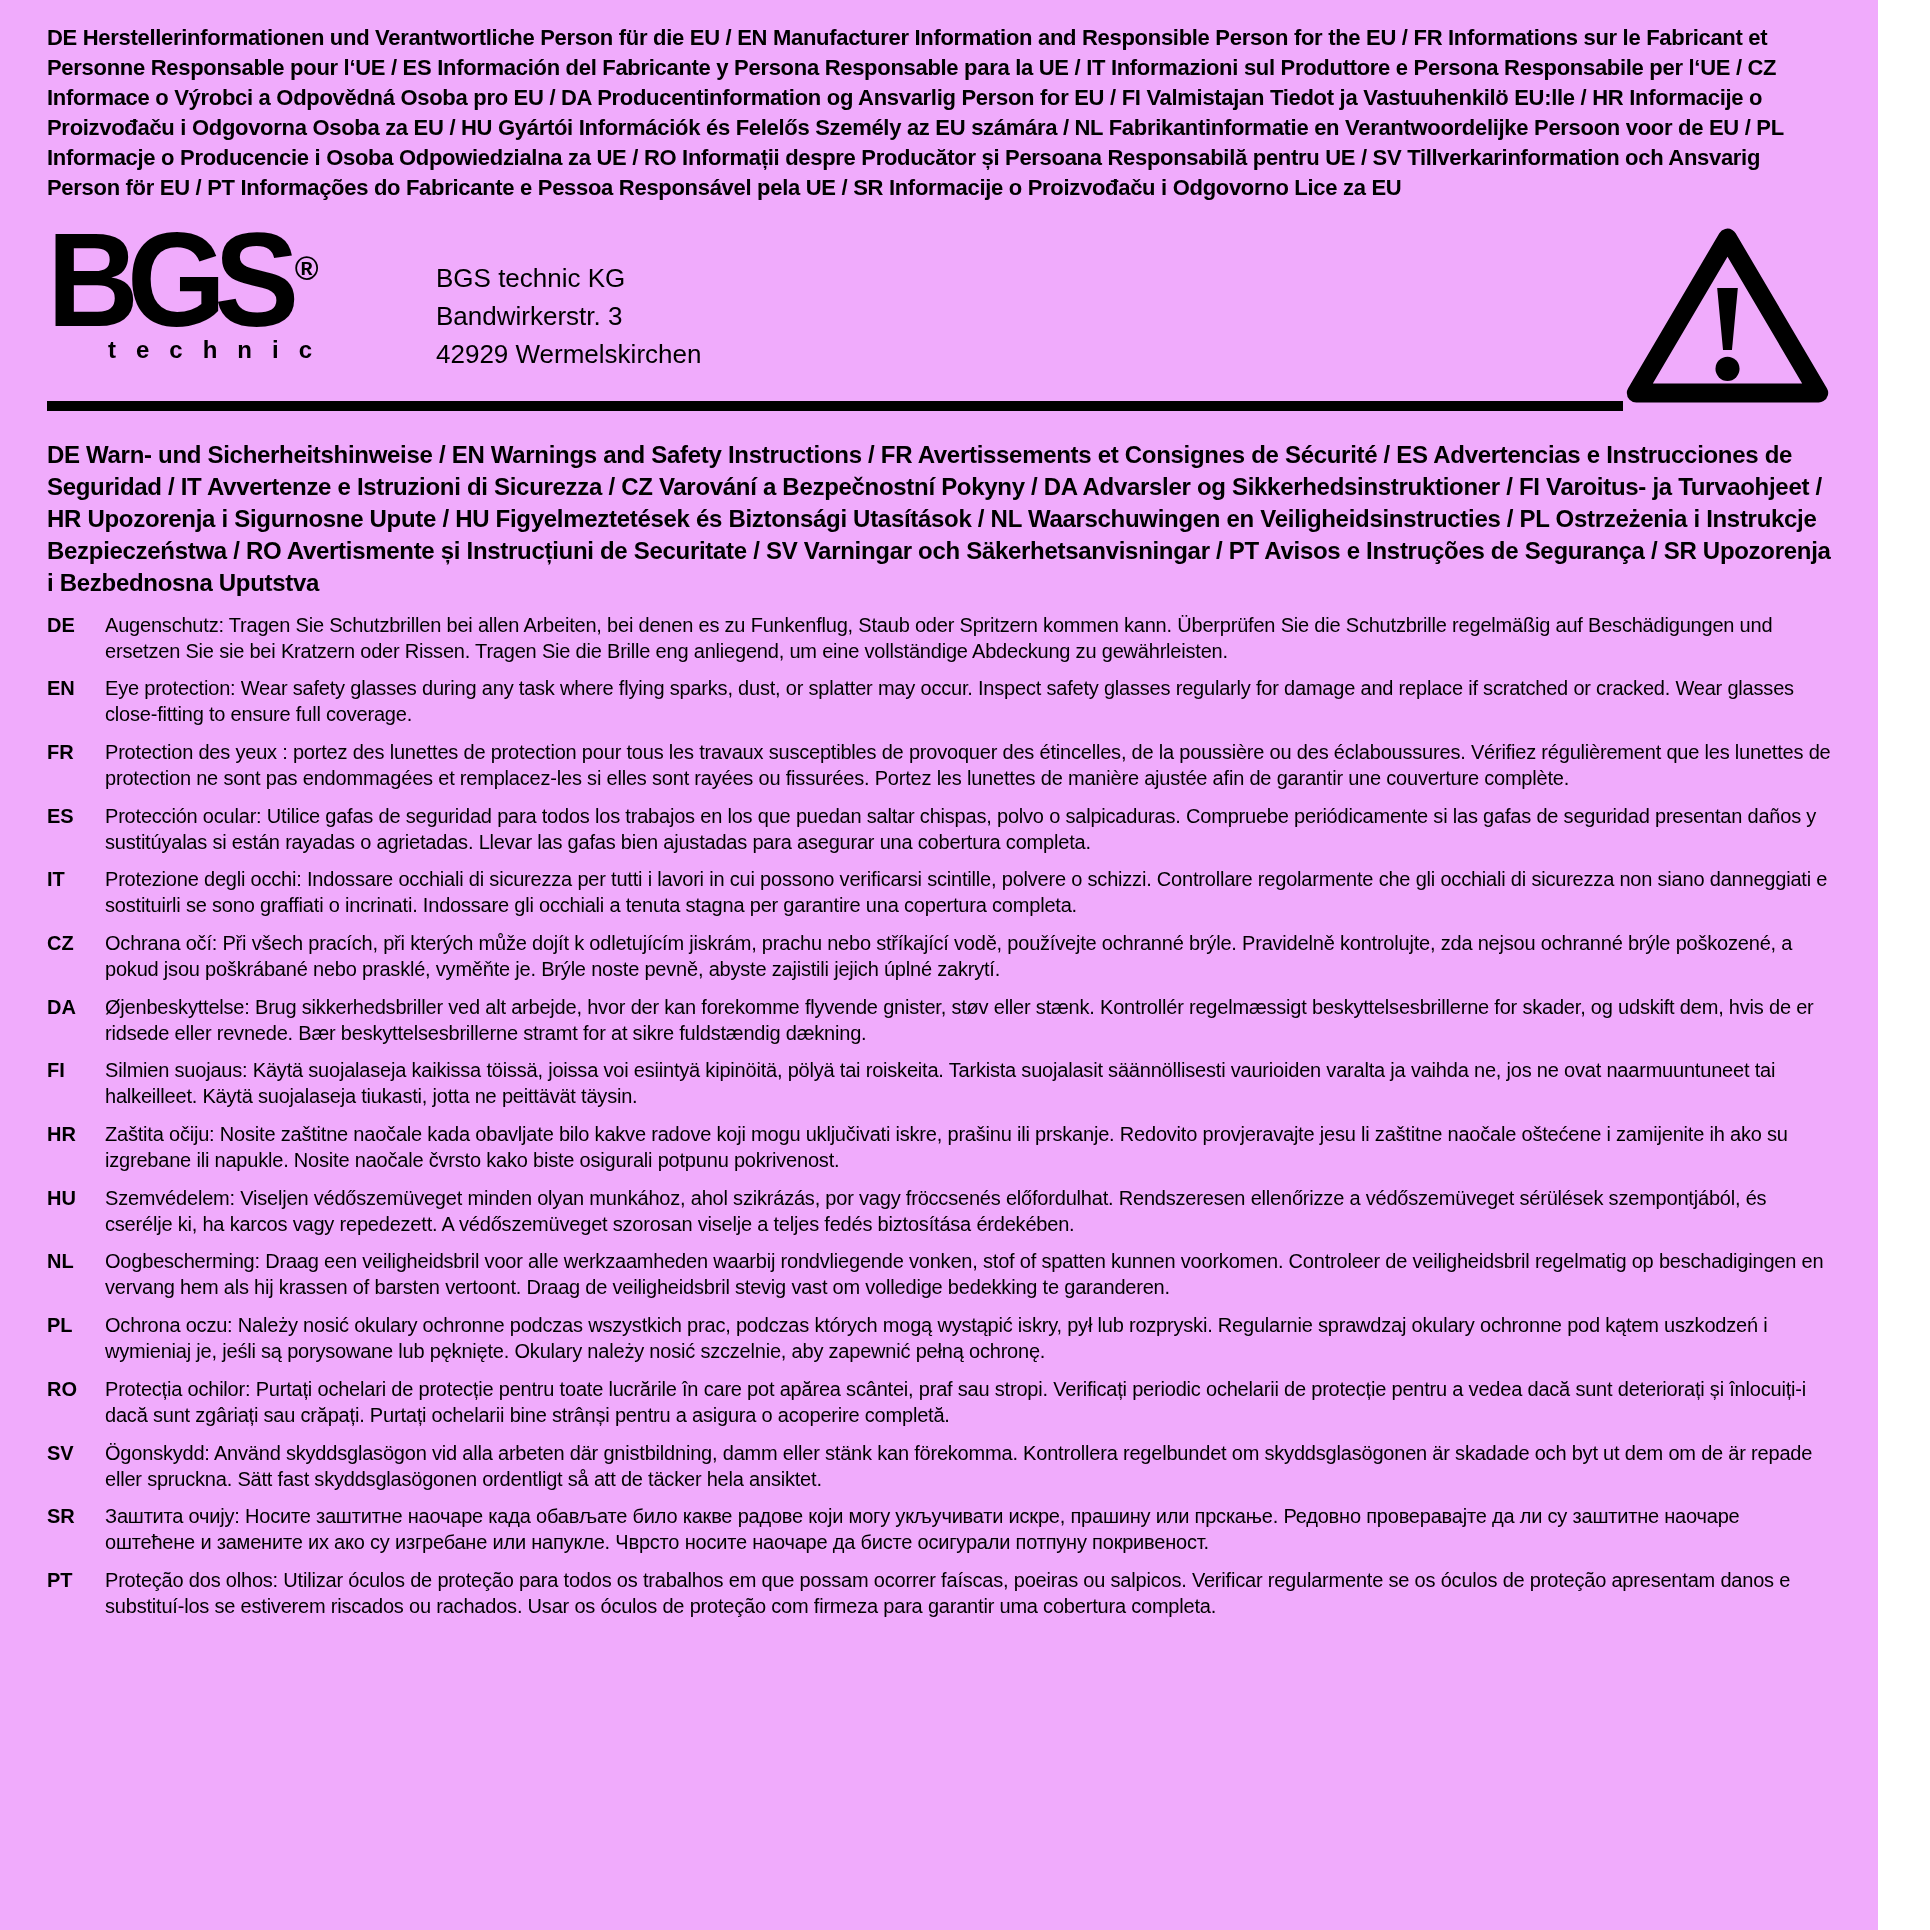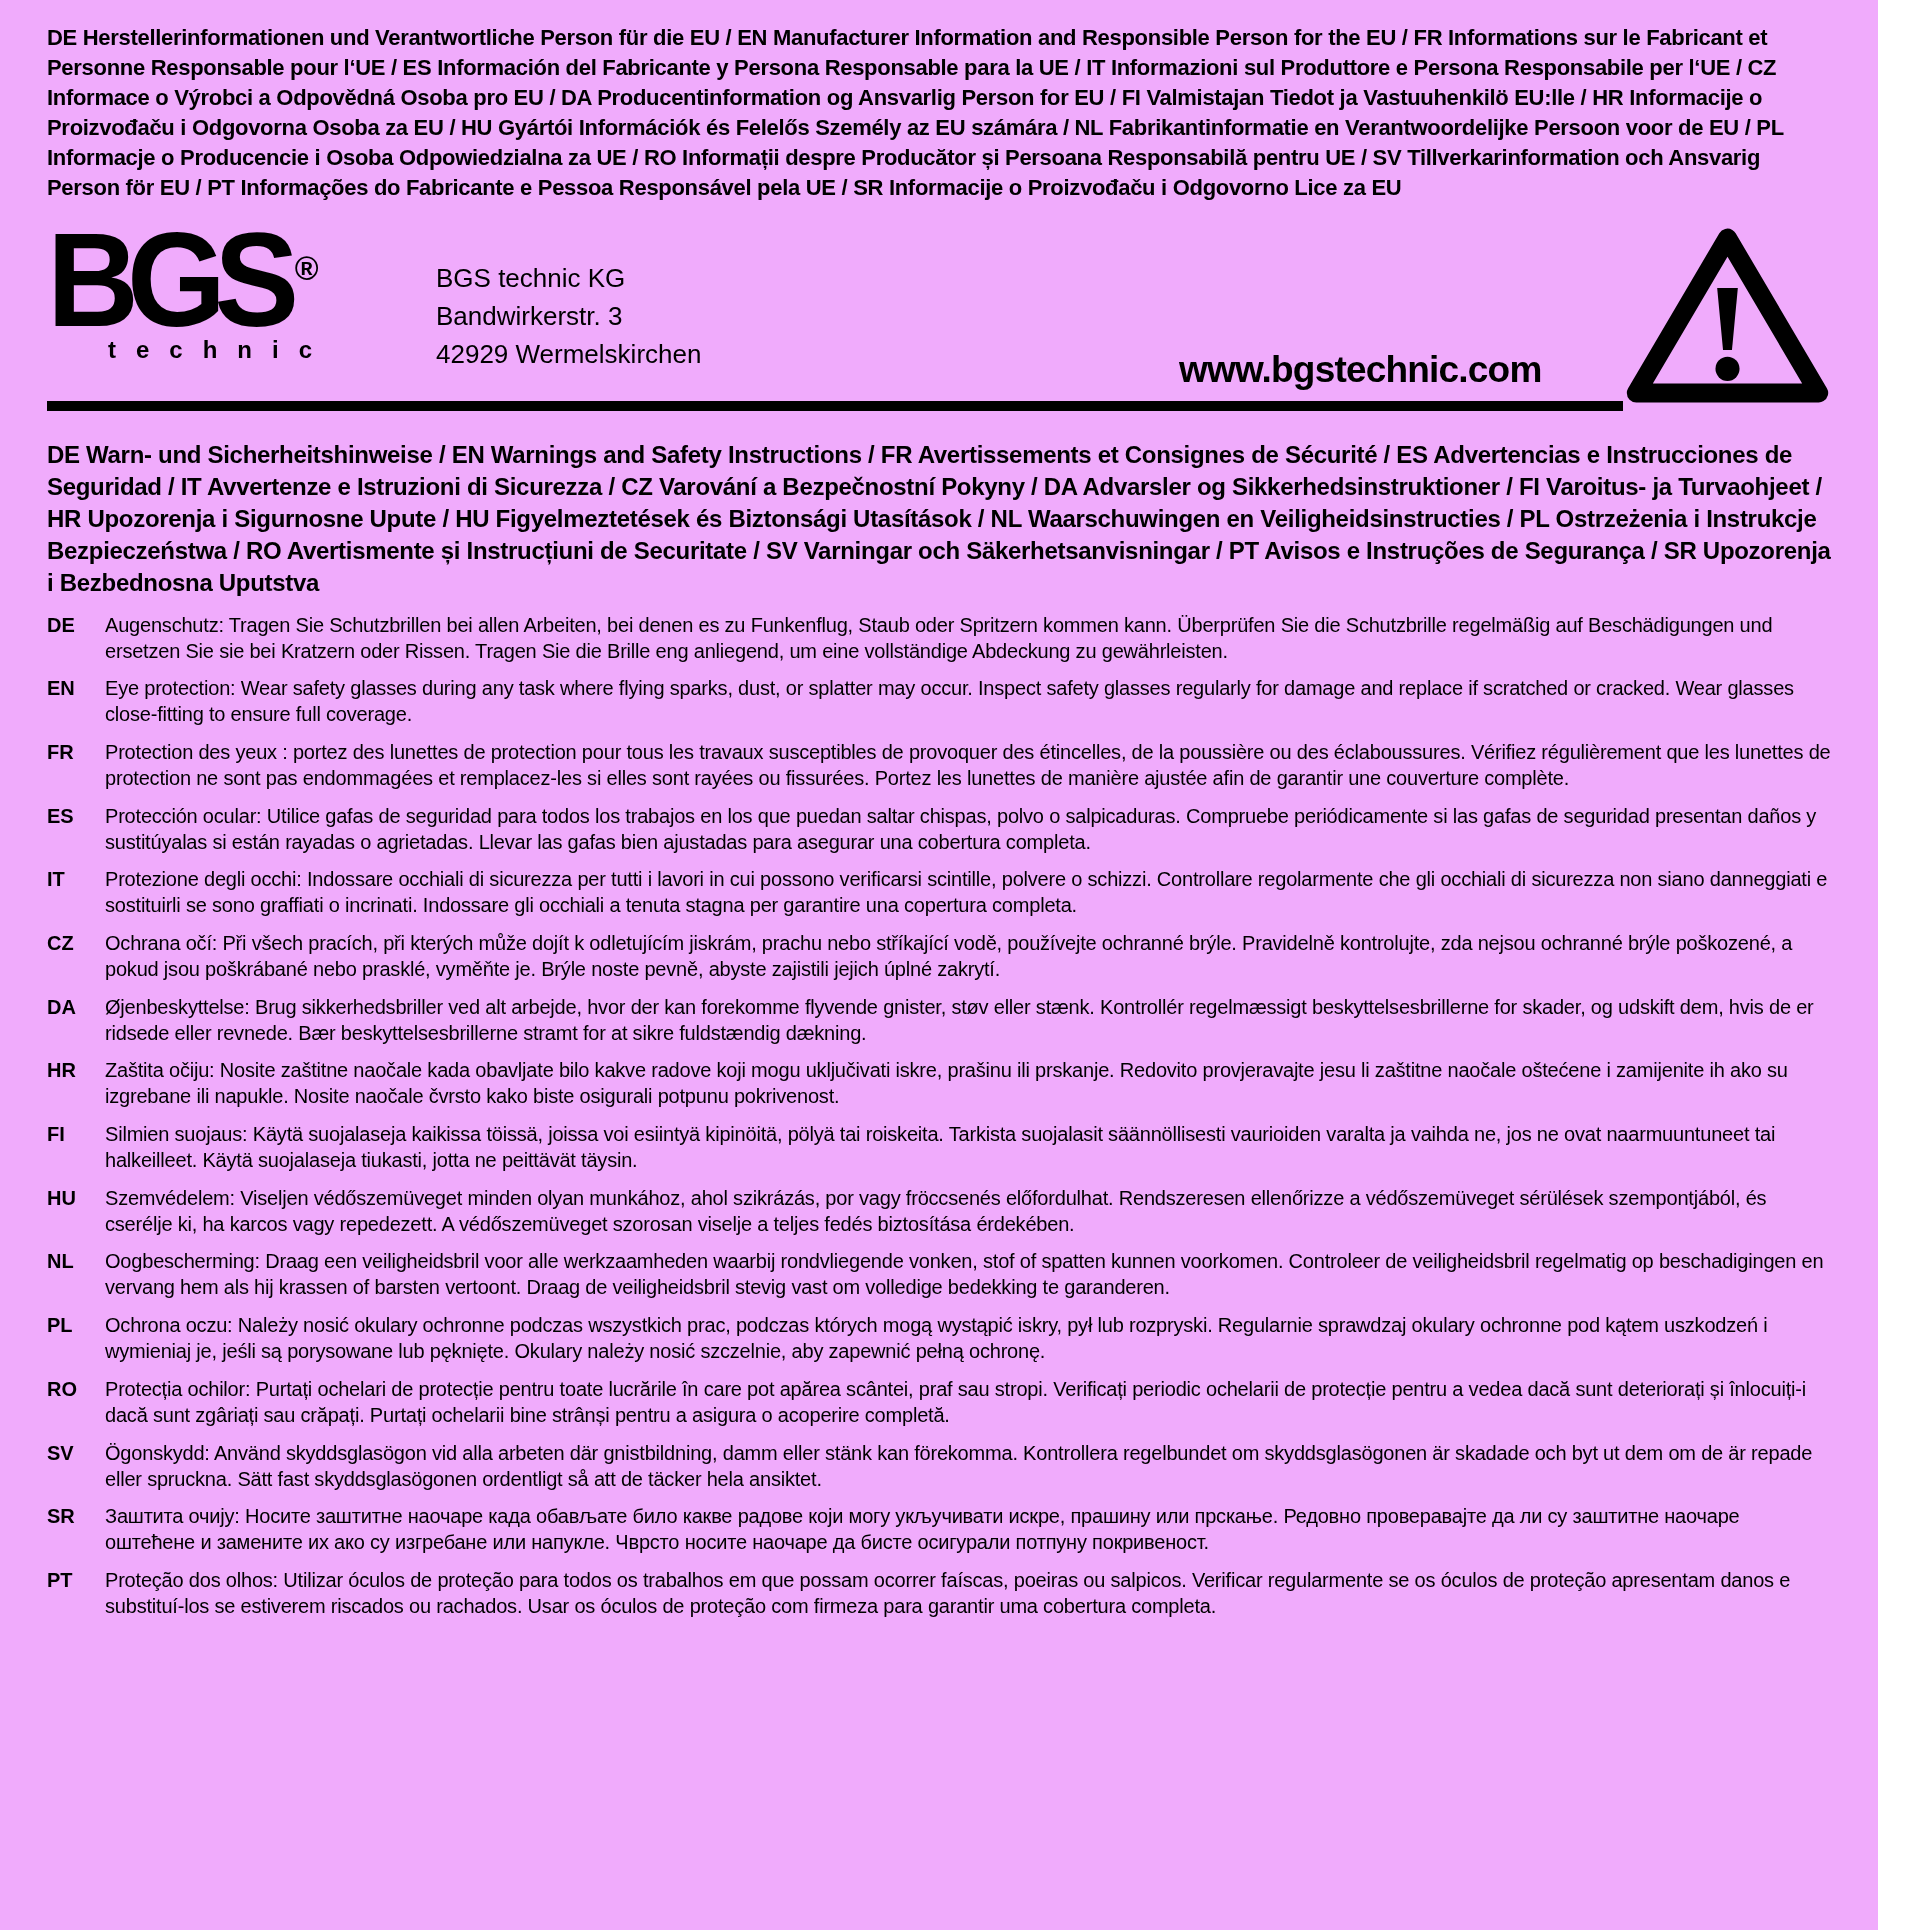--- a/index.html
+++ b/index.html
@@ -59,21 +59,20 @@
   <div class="brand-row">
     <div class="logo">
       <div class="logo-bgs"><span>BGS</span><span class="logo-reg">®</span></div>
       <div class="logo-technic">technic</div>
     </div>
     <div class="addr-col">
       <div>BGS technic KG</div>
       <div>Bandwirkerstr. 3</div>
       <div>42929 Wermelskirchen</div>
     </div>
-    <div class="website">www.bgstechnic.com</div>
     <svg class="warn-triangle" viewBox="0 0 120 104" aria-hidden="true">
       <path d="M60 7 L113 97 L7 97 Z" fill="none" stroke="#000" stroke-width="11" stroke-linejoin="round"></path>
       <path d="M54 36 h12 l-3.4 36 h-5.2 z" fill="#000"></path>
       <circle cx="60" cy="83" r="7" fill="#000"></circle>
     </svg>
   </div>
 
   <div class="divider"></div>
 
   <div class="warnings-header">DE Warn- und Sicherheitshinweise  /  EN Warnings and Safety Instructions  /  FR Avertissements et Consignes de Sécurité  /  ES Advertencias e Instrucciones de Seguridad  /  IT Avvertenze e Istruzioni di Sicurezza  /  CZ Varování a Bezpečnostní Pokyny  /  DA Advarsler og Sikkerhedsinstruktioner  /  FI Varoitus- ja Turvaohjeet  /  HR Upozorenja i Sigurnosne Upute  /  HU Figyelmeztetések és Biztonsági Utasítások  /  NL Waarschuwingen en Veiligheidsinstructies  /  PL Ostrzeżenia i Instrukcje Bezpieczeństwa  /  RO Avertismente și Instrucțiuni de Securitate  /  SV Varningar och Säkerhetsanvisningar  /  PT Avisos e Instruções de Segurança  /  SR Upozorenja i Bezbednosna Uputstva</div>
@@ -101,26 +100,26 @@
     </div>
     <div class="entry">
       <div class="code">CZ</div>
       <div class="etext">Ochrana očí: Při všech pracích, při kterých může dojít k odletujícím jiskrám, prachu nebo stříkající vodě, používejte ochranné brýle. Pravidelně kontrolujte, zda nejsou ochranné brýle poškozené, a pokud jsou poškrábané nebo prasklé, vyměňte je. Brýle noste pevně, abyste zajistili jejich úplné zakrytí.</div>
     </div>
     <div class="entry">
       <div class="code">DA</div>
       <div class="etext">Øjenbeskyttelse: Brug sikkerhedsbriller ved alt arbejde, hvor der kan forekomme flyvende gnister, støv eller stænk. Kontrollér regelmæssigt beskyttelsesbrillerne for skader, og udskift dem, hvis de er ridsede eller revnede. Bær beskyttelsesbrillerne stramt for at sikre fuldstændig dækning.</div>
     </div>
     <div class="entry">
+      <div class="code">FI</div>
+      <div class="etext">Silmien suojaus: Käytä suojalaseja kaikissa töissä, joissa voi esiintyä kipinöitä, pölyä tai roiskeita. Tarkista suojalasit säännöllisesti vaurioiden varalta ja vaihda ne, jos ne ovat naarmuuntuneet tai halkeilleet. Käytä suojalaseja tiukasti, jotta ne peittävät täysin.</div>
+    </div>
+    <div class="entry">
       <div class="code">HR</div>
       <div class="etext">Zaštita očiju: Nosite zaštitne naočale kada obavljate bilo kakve radove koji mogu uključivati iskre, prašinu ili prskanje. Redovito provjeravajte jesu li zaštitne naočale oštećene i zamijenite ih ako su izgrebane ili napukle. Nosite naočale čvrsto kako biste osigurali potpunu pokrivenost.</div>
-    </div>
-    <div class="entry">
-      <div class="code">FI</div>
-      <div class="etext">Silmien suojaus: Käytä suojalaseja kaikissa töissä, joissa voi esiintyä kipinöitä, pölyä tai roiskeita. Tarkista suojalasit säännöllisesti vaurioiden varalta ja vaihda ne, jos ne ovat naarmuuntuneet tai halkeilleet. Käytä suojalaseja tiukasti, jotta ne peittävät täysin.</div>
     </div>
     <div class="entry">
       <div class="code">HU</div>
       <div class="etext">Szemvédelem: Viseljen védőszemüveget minden olyan munkához, ahol szikrázás, por vagy fröccsenés előfordulhat. Rendszeresen ellenőrizze a védőszemüveget sérülések szempontjából, és cserélje ki, ha karcos vagy repedezett. A védőszemüveget szorosan viselje a teljes fedés biztosítása érdekében.</div>
     </div>
     <div class="entry">
       <div class="code">NL</div>
       <div class="etext">Oogbescherming: Draag een veiligheidsbril voor alle werkzaamheden waarbij rondvliegende vonken, stof of spatten kunnen voorkomen. Controleer de veiligheidsbril regelmatig op beschadigingen en vervang hem als hij krassen of barsten vertoont. Draag de veiligheidsbril stevig vast om volledige bedekking te garanderen.</div>
     </div>
     <div class="entry">

